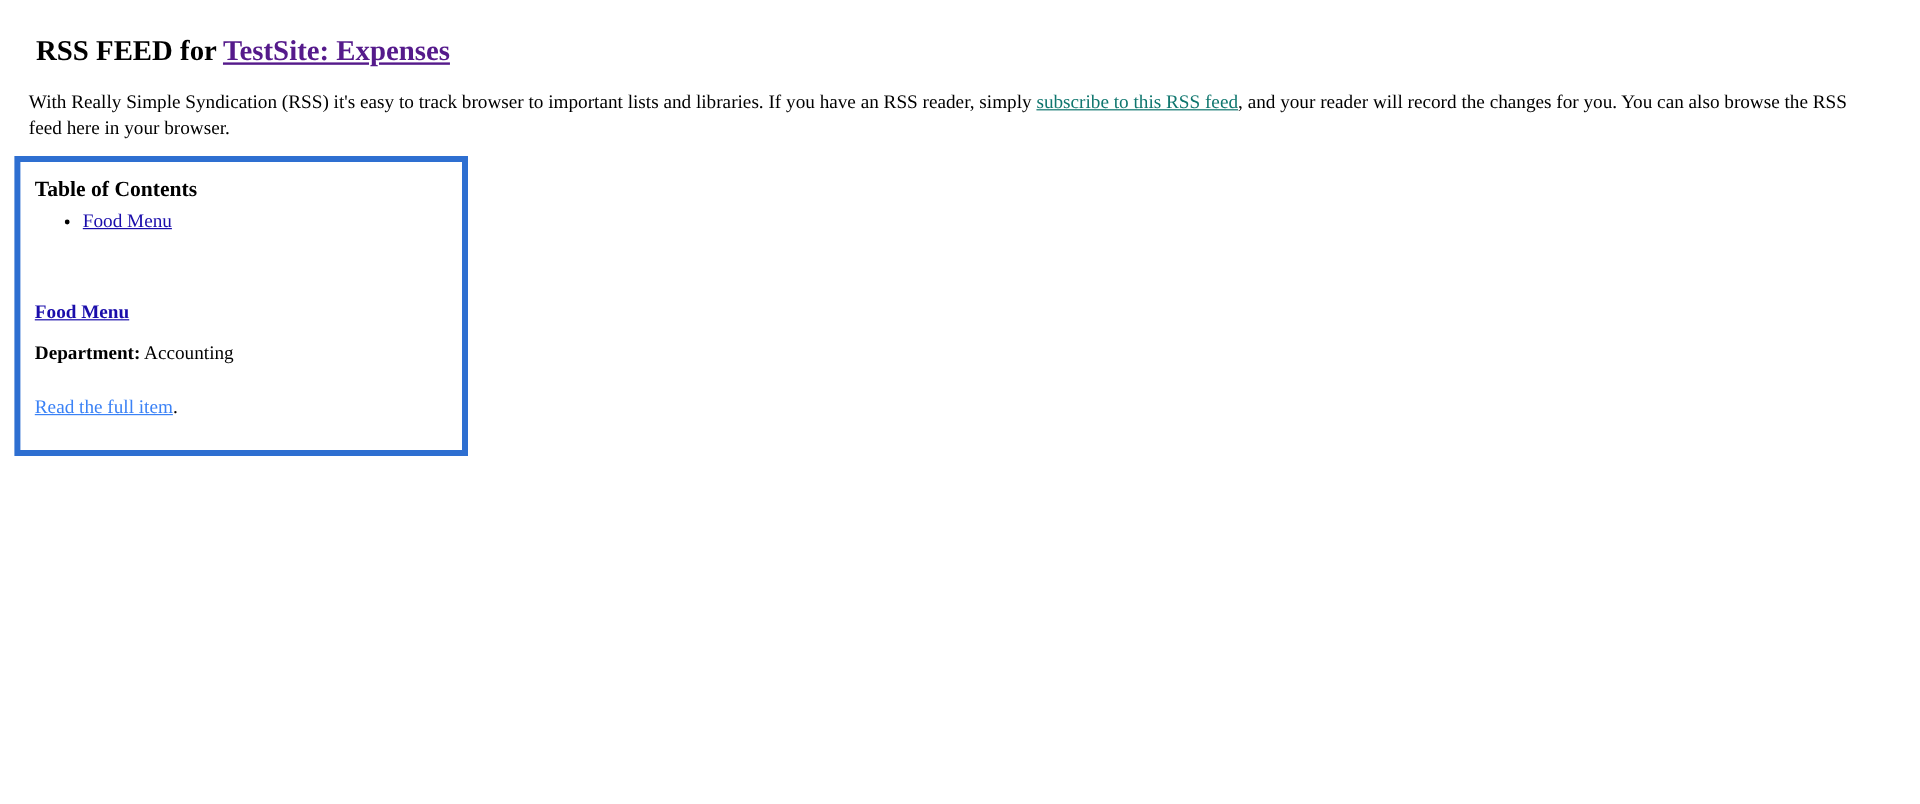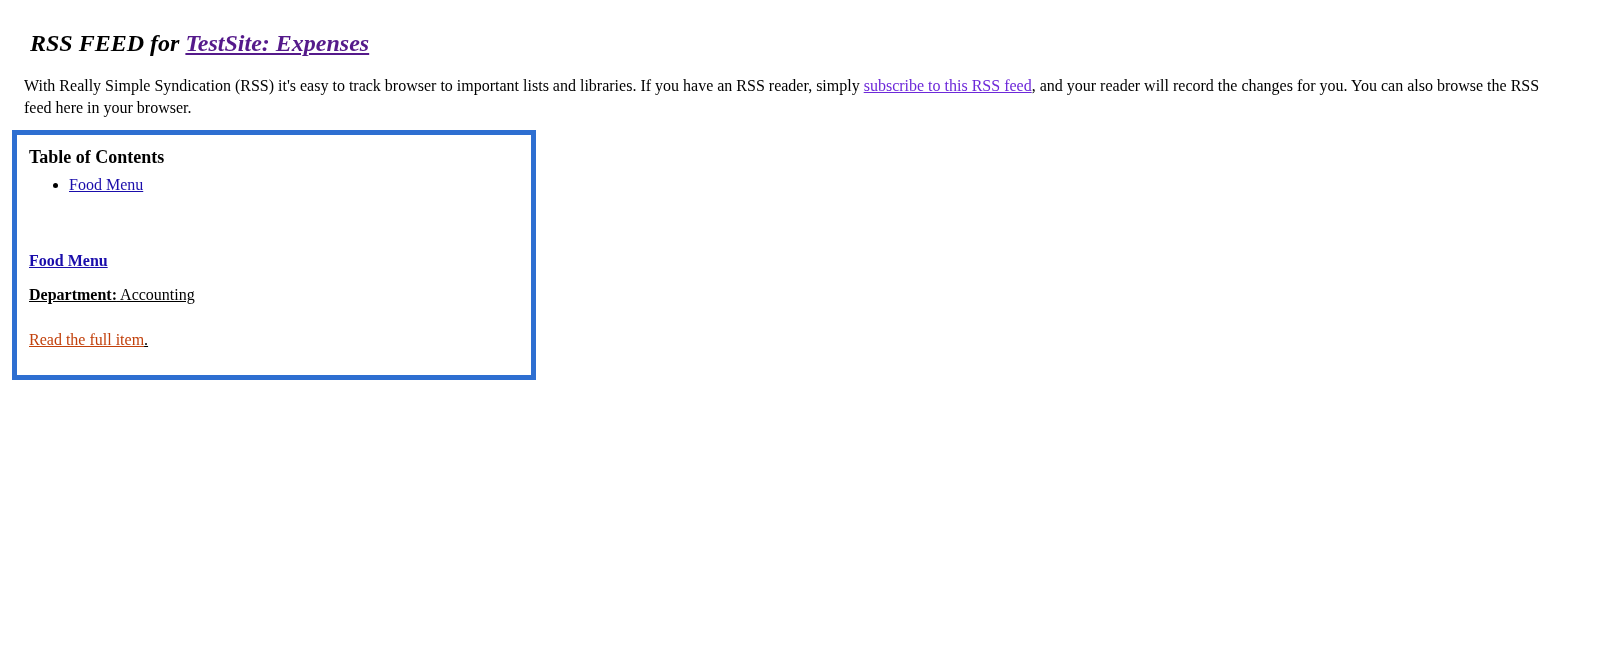--- a/index.html
+++ b/index.html
@@ -7,38 +7,37 @@
       margin: 0;
       padding: 20px 24px;
       background: #fff;
       color: #000;
       font-size: 16px;
     }
     h2.page-title {
       font-size: 24px;
       font-weight: bold;
       margin: 10px 0 18px 6px;
-      font-style: italic;
     }
     h2.page-title a {
       color: #551A8B;
       text-decoration: underline;
     }
     p.intro {
       margin: 0 0 12px 0;
       line-height: 1.35;
       max-width: 1540px;
     }
     p.intro a {
-      color: #6d28d9;
+      color: #0f766e;
       text-decoration: underline;
     }
     .boxed {
       border: 5px solid #2e6fd1;
-      width: 524px;
+      width: 378px;
       padding: 12px 12px 24px 12px;
       box-sizing: border-box;
       margin-left: -12px; 
     }
     .toc-title {
       font-weight: bold;
       font-size: 18px;
       margin: 0 0 8px 0;
     }
     ul.toc {
@@ -55,27 +54,26 @@
     .item-title {
       font-weight: bold;
       margin: 0 0 14px 0;
     }
     .item-title a {
       color: #1a0dab;
       text-decoration: underline;
     }
     .item-body {
       line-height: 1.4;
-      text-decoration: underline;
     }
     .item-body .label {
       font-weight: bold;
     }
     .item-body a {
-      color: #c2410c;
+      color: #3b82f6;
       text-decoration: underline;
     }
   </style>
 </head>
 <body>
 
 <h2 class="page-title">
   <span>RSS FEED for </span><a href="#">TestSite: Expenses</a>
 </h2>
 

